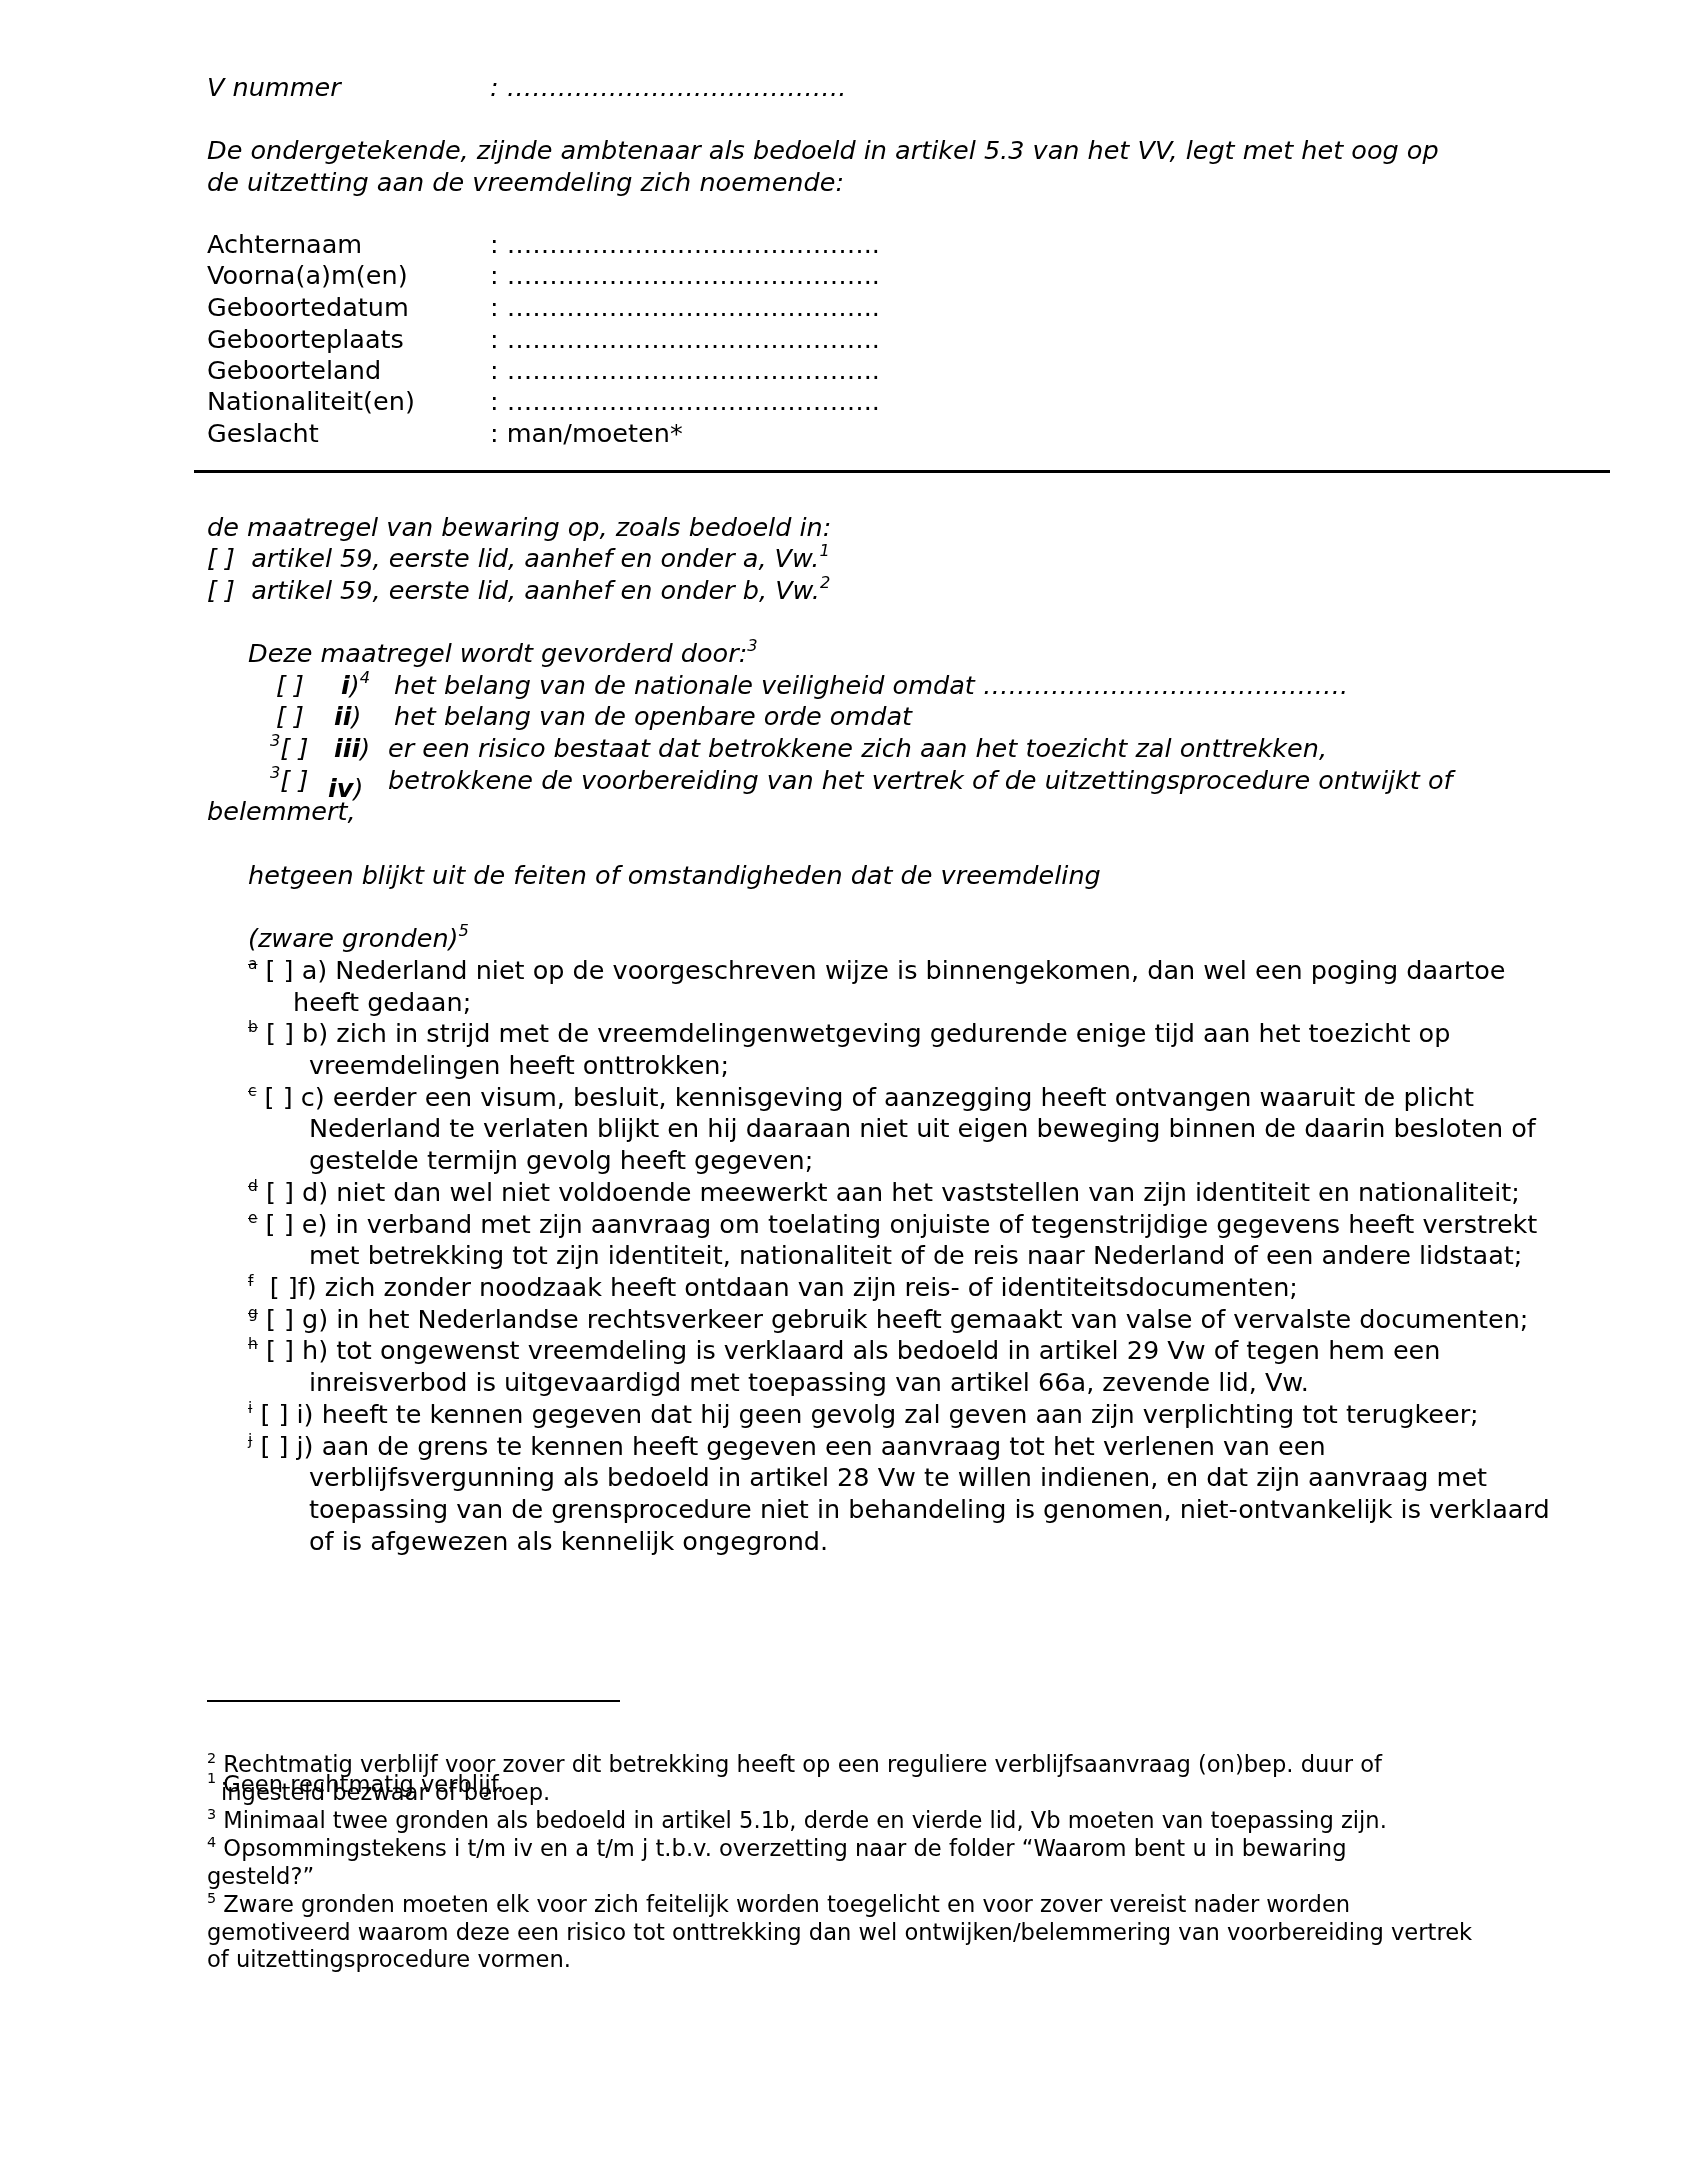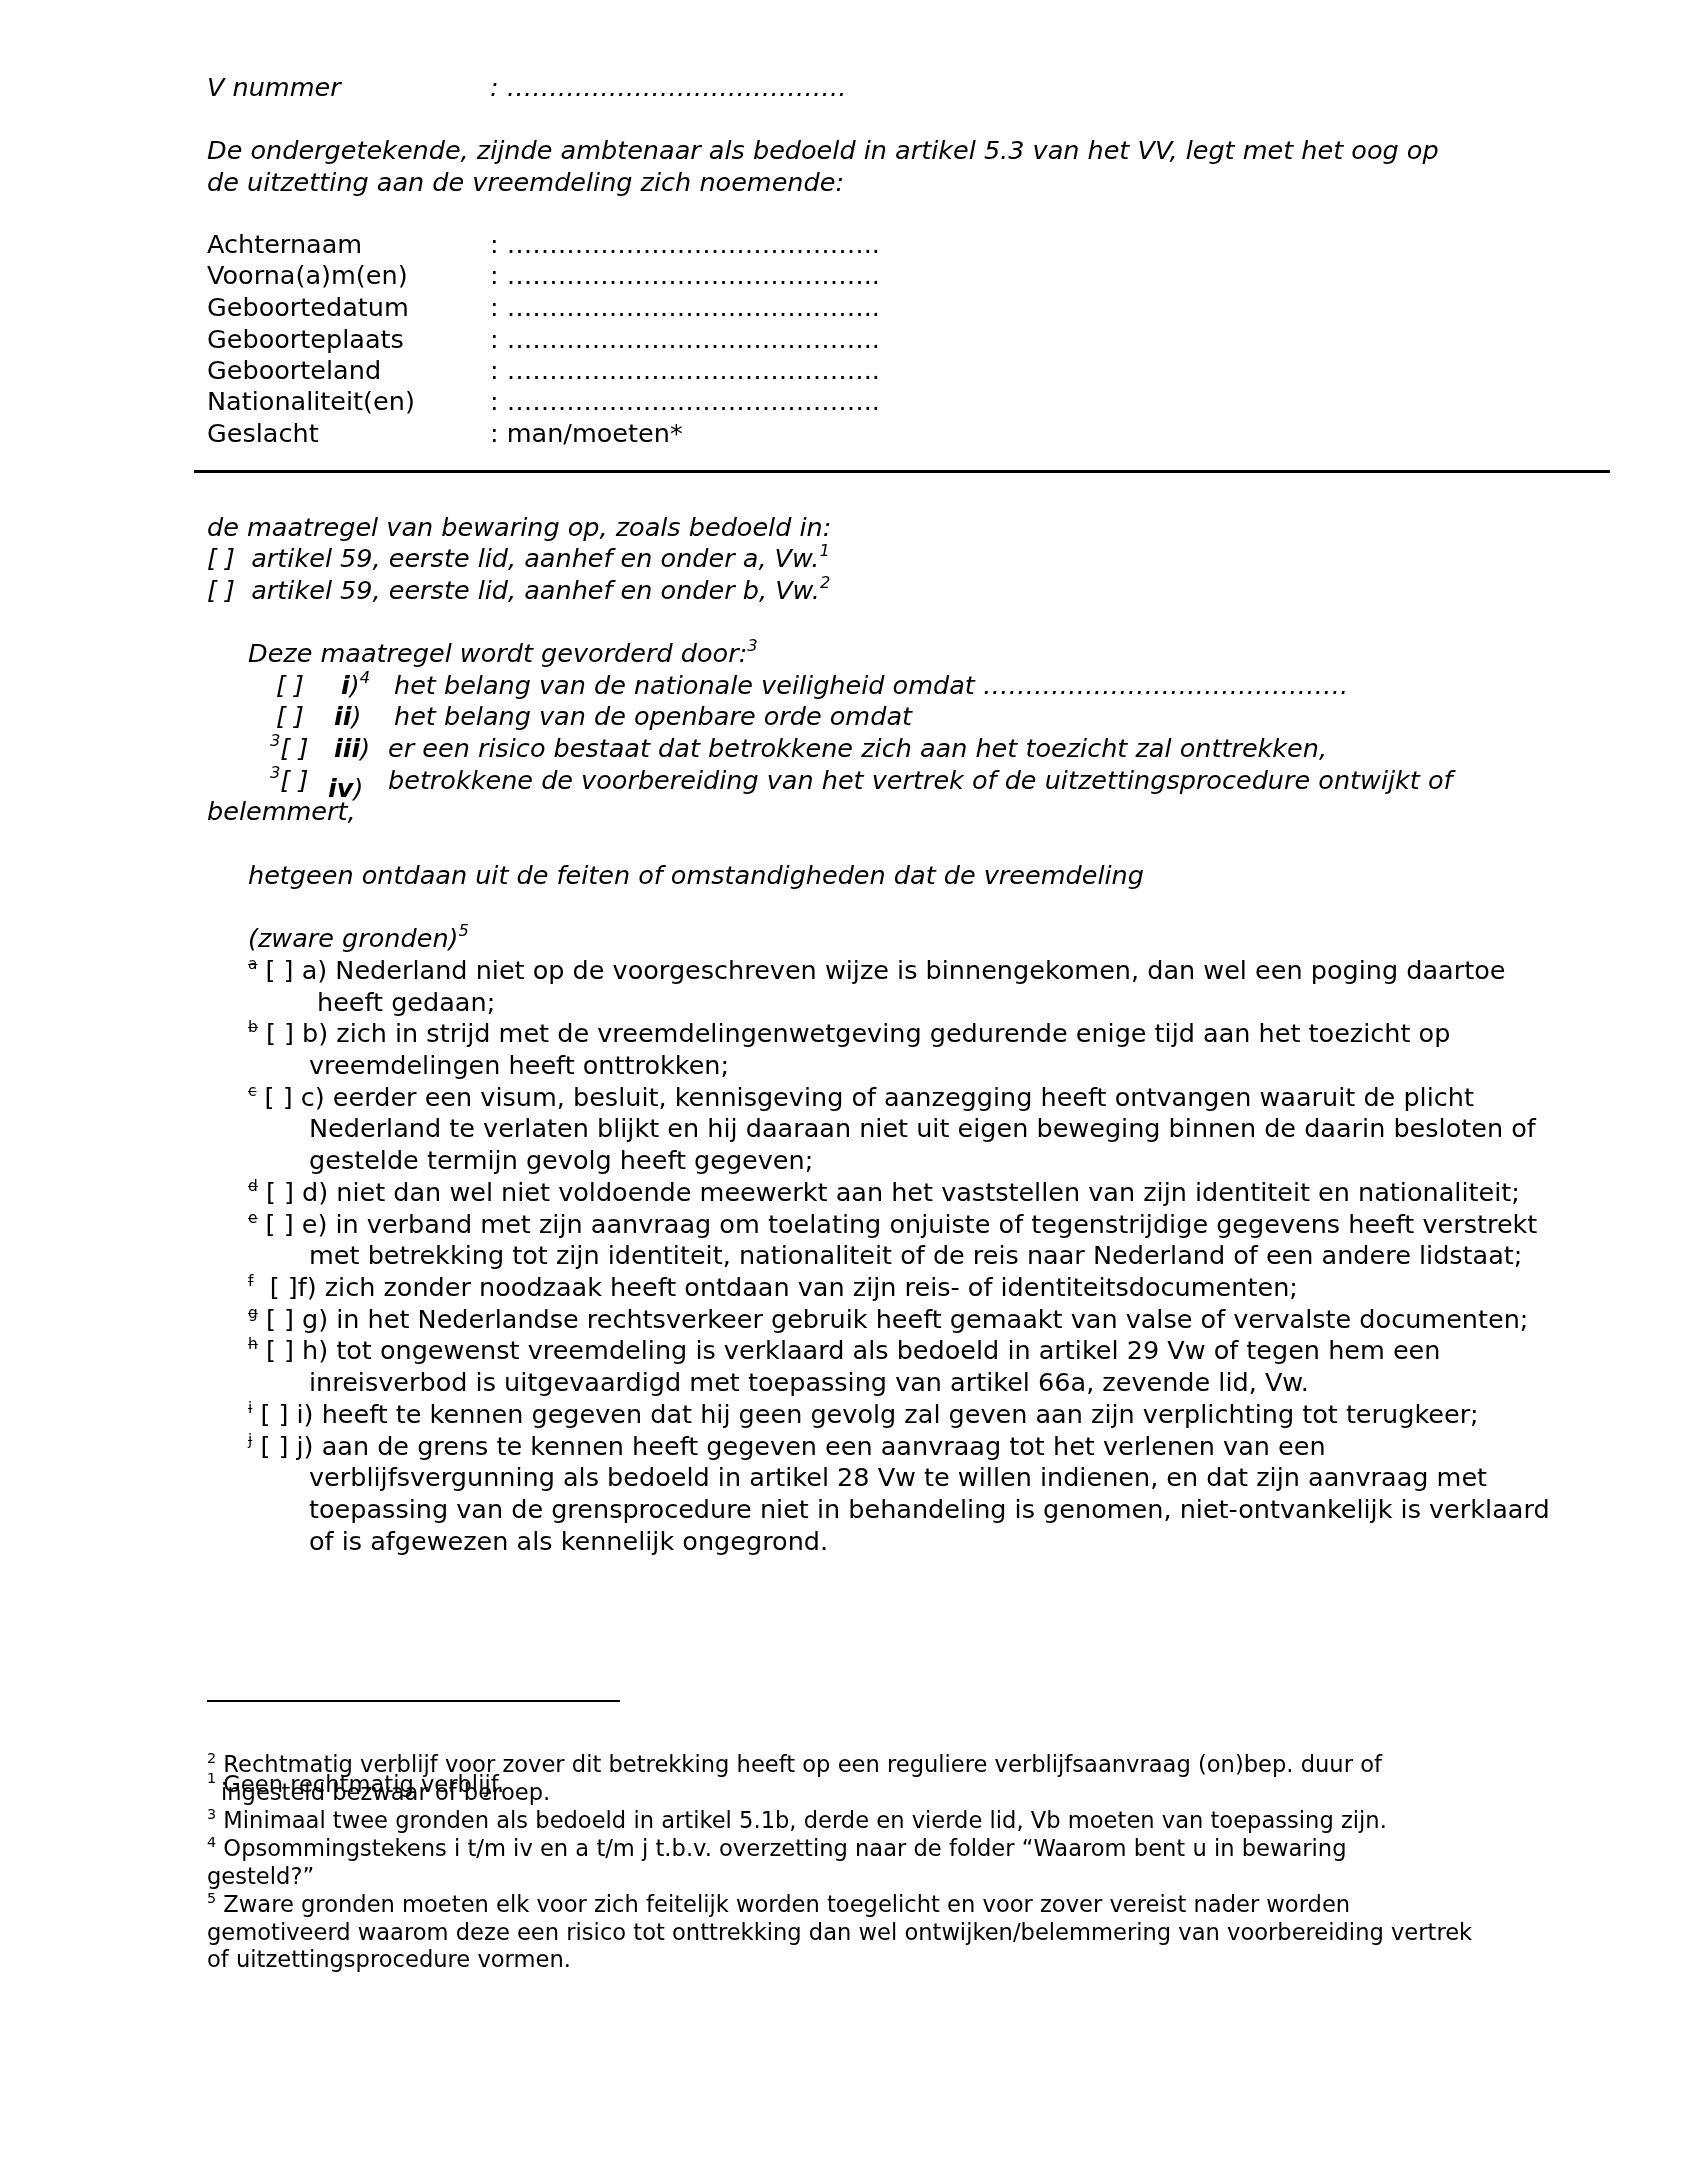--- a/index.html
+++ b/index.html
@@ -85,30 +85,30 @@
 
 <div class="abs" style="left:270px; top:764px;">
   <sup>3</sup><span>[ ]</span>
 </div>
 <div class="abs" style="left:328px; top:764px;margin-top:8px;">
   <span class="b">iv</span>)
 </div>
 <div class="abs" style="left:388px; top:764px;">betrokkene de voorbereiding van het vertrek of de uitzettingsprocedure ontwijkt of</div>
 <div class="abs" style="left:207px; top:795px;">belemmert,</div>
 
-<div class="abs" style="left:248px; top:859px;">hetgeen ontdaan uit de feiten of omstandigheden dat de vreemdeling</div>
+<div class="abs" style="left:248px; top:859px;">hetgeen blijkt uit de feiten of omstandigheden dat de vreemdeling</div>
 
 <div class="abs it" style="left:248px; top:922px;">
   <span>(zware gronden)</span><sup style="font-style:italic;">5</sup>
 </div>
 
 <div class="ln" style="left:248px; top:954px;text-align:center;">
   <span class="strike">a</span>&nbsp;<span>[ ]</span>&nbsp;<span>a) Nederland niet op de voorgeschreven wijze is binnengekomen, dan wel een poging daartoe</span>
 </div>
-<div class="ln" style="left:317px; top:986px;">heeft gedaan;</div>
+<div class="ln" style="left:293px; top:986px;">heeft gedaan;</div>
 
 <div class="ln" style="left:248px; top:1017px;">
   <span class="strike">b</span>&nbsp;<span>[ ]</span>&nbsp;<span>b) zich in strijd met de vreemdelingenwetgeving gedurende enige tijd aan het toezicht op</span>
 </div>
 <div class="ln" style="left:309px; top:1049px;">vreemdelingen heeft onttrokken;</div>
 
 <div class="ln" style="left:248px; top:1081px;">
   <span class="strike">c</span>&nbsp;<span>[ ]</span>&nbsp;<span>c) eerder een visum, besluit, kennisgeving of aanzegging heeft ontvangen waaruit de plicht</span>
 </div>
 <div class="ln" style="left:309px; top:1112px;">Nederland te verlaten blijkt en hij daaraan niet uit eigen beweging binnen de daarin besloten of</div>

